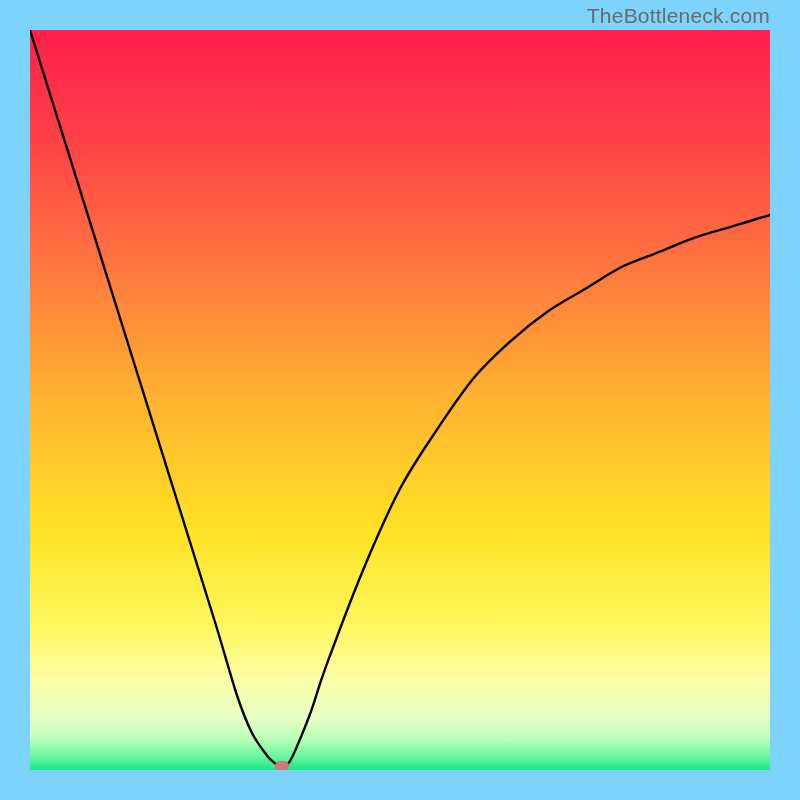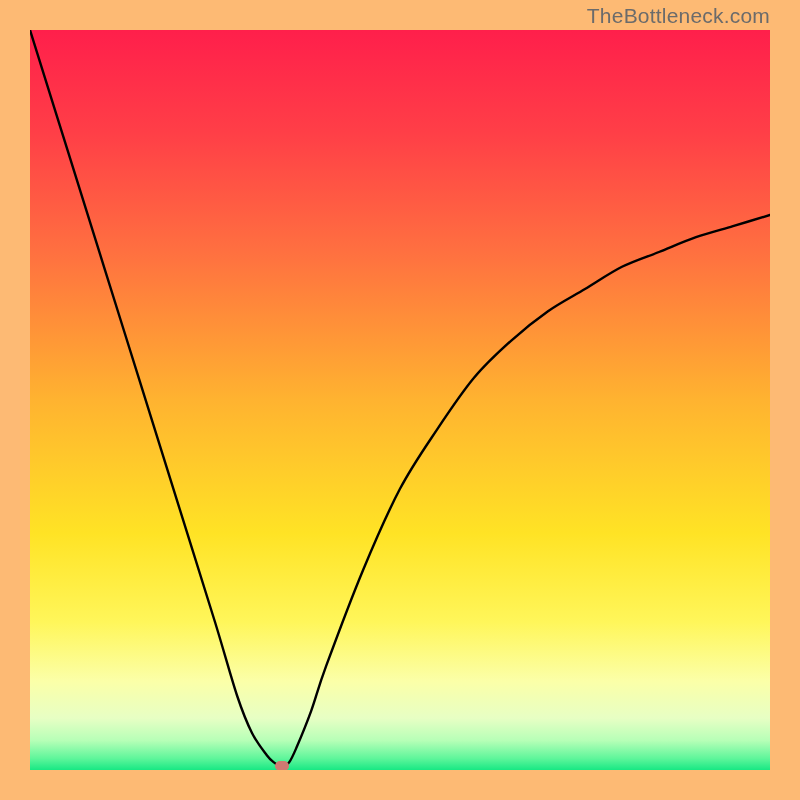--- a/index.html
+++ b/index.html
@@ -10,21 +10,21 @@
     background: #000;
     overflow: hidden;
     font-family: Arial, Helvetica, sans-serif;
   }
   .frame {
     position: absolute;
     left: 0;
     top: 0;
     width: 800px;
     height: 800px;
-    background: #fdba74;
+    background: #7dd3fc;
   }
   .plot {
     position: absolute;
     left: 30px;
     top: 30px;
     width: 740px;
     height: 740px;
     overflow: hidden;
   }
   .gradient {

